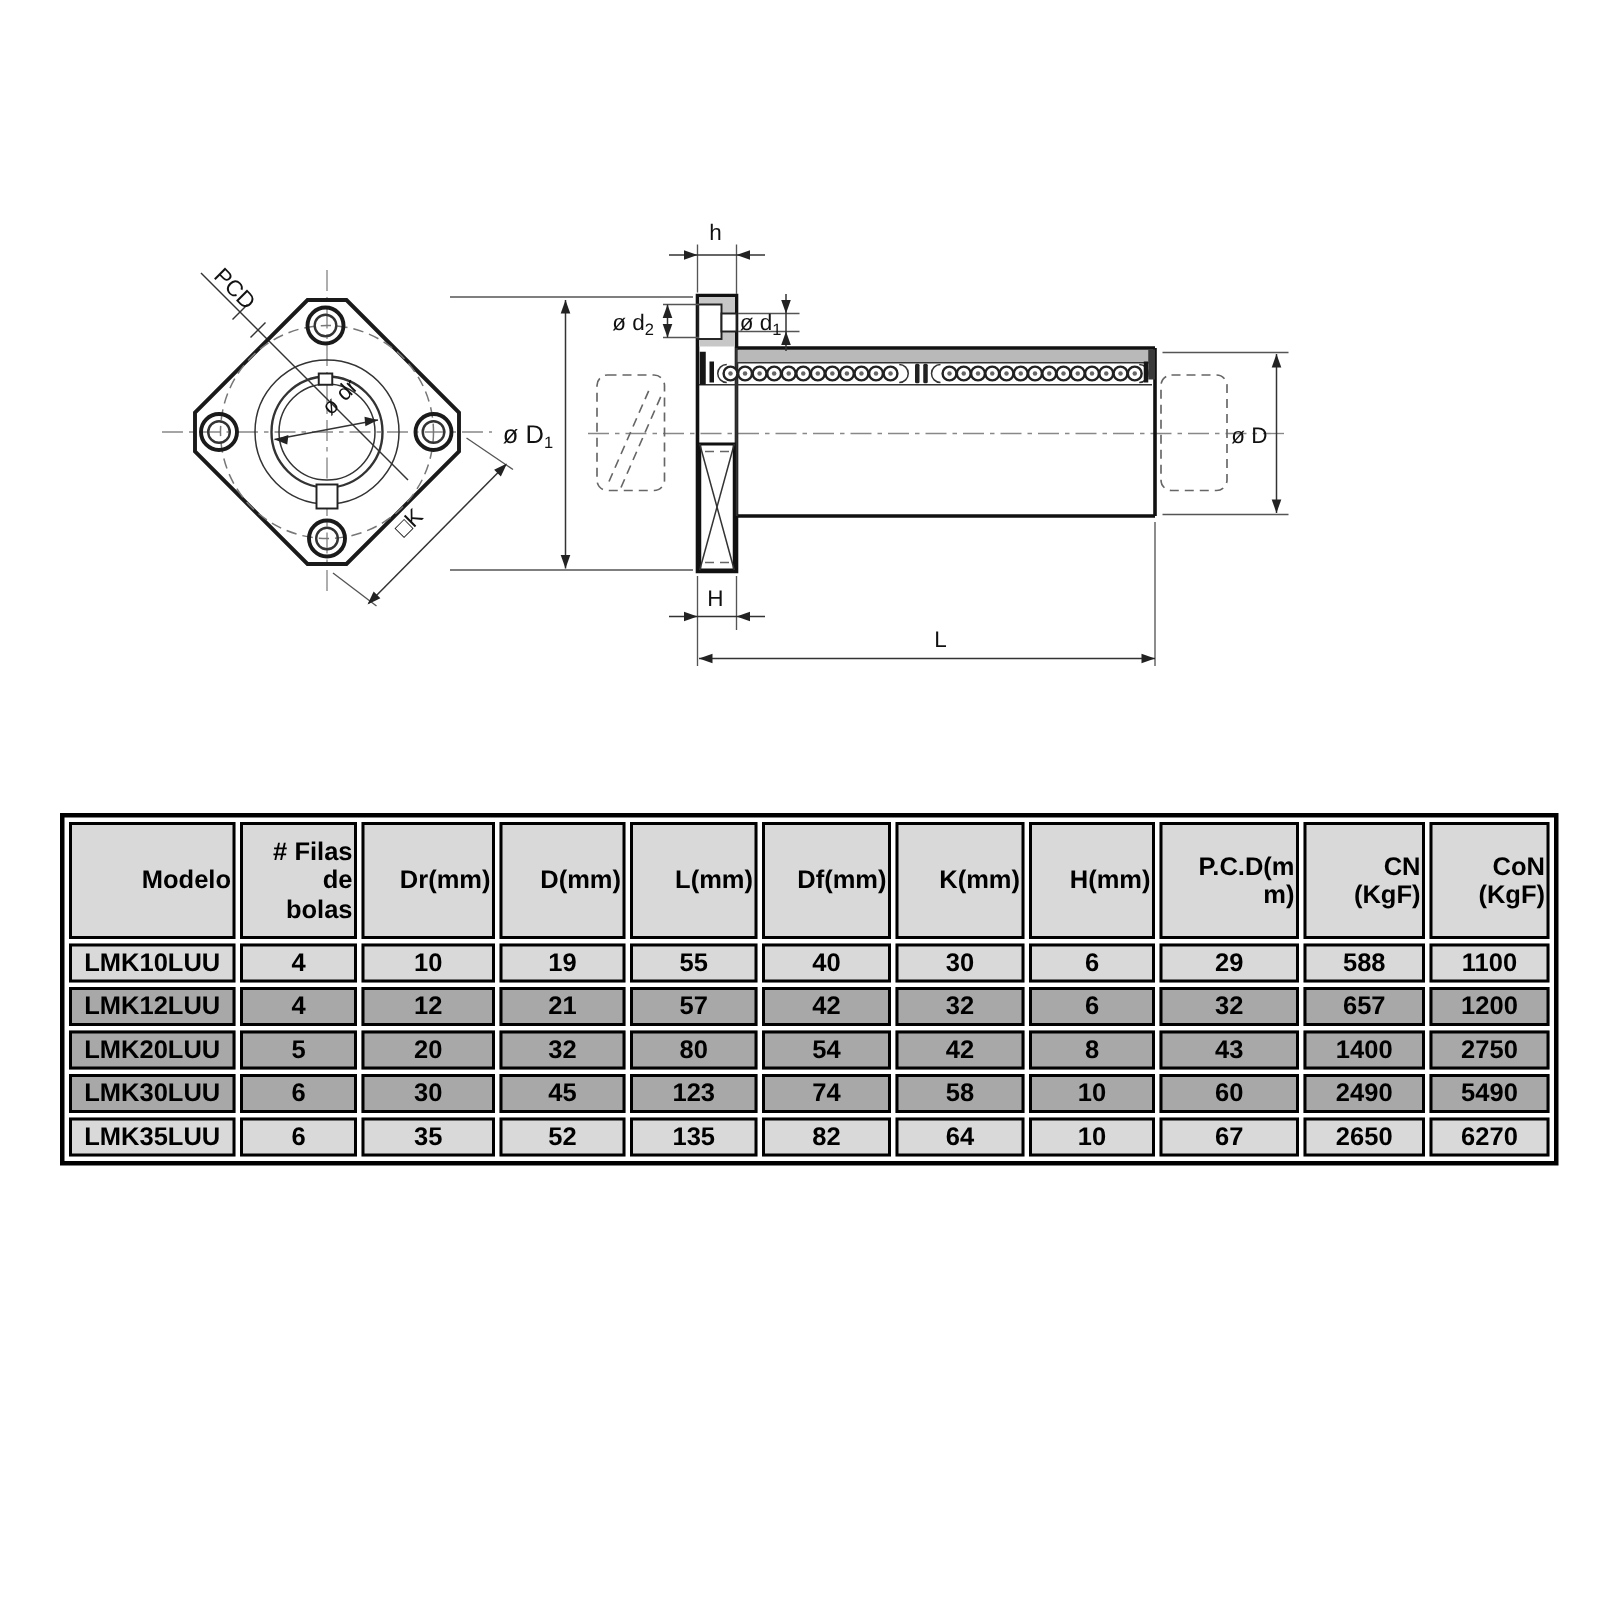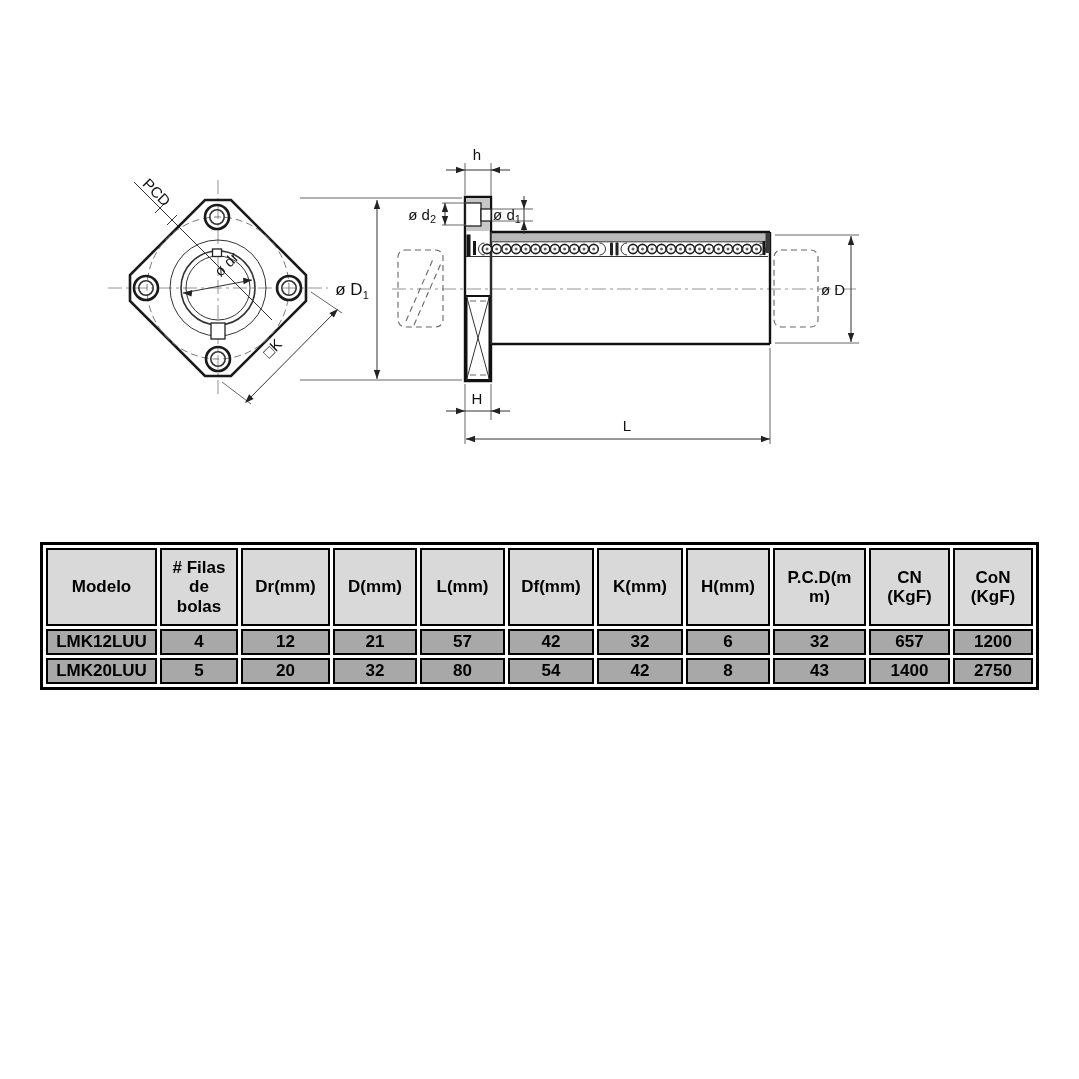--- a/index.html
+++ b/index.html
@@ -22,21 +22,21 @@
   .ball{fill:#fff;stroke:#222;stroke-width:1.6;}
   .ball-dot{fill:#666;}
   .whitebox{fill:#fff;stroke:#222;stroke-width:1.3;}
   
   .spec-table{position:absolute;left:40px;top:542px;width:999px;table-layout:fixed;
       border-collapse:separate;border-spacing:3px;background:#fff;border:3px solid var(--tbl-border,#000);
       font-weight:bold;color:#000;}
   .spec-table th,.spec-table td{border:2px solid var(--tbl-border,#000);text-align:center;
       vertical-align:middle;overflow:hidden;padding:0 1px;}
   .spec-table th{background:var(--header-bg,#d9d9d9);font-size:17px;line-height:1.12;
-      white-space:pre-line;height:74px;}
+      white-space:pre-line;height:74px;text-align:right;}
   .spec-table td{font-size:17px;height:22px;}
   tr.dark td{background:var(--row-dark,#a8a8a8);}
   tr.light td{background:var(--row-light,#d9d9d9);}
 </style>
 </head>
 <body>
 
 <div class="canvas">
 
   <svg viewBox="0 0 1079 520" width="1079" height="520">
@@ -262,20 +262,33 @@
         <th>H(mm)</th>
         <th>P.C.D(m
 m)</th>
         <th>CN
 (KgF)</th>
         <th>CoN
 (KgF)</th>
       </tr>
     </thead>
     <tbody>
+      <tr class="light">
+          <td>LMK10LUU</td>
+          <td>4</td>
+          <td>10</td>
+          <td>19</td>
+          <td>55</td>
+          <td>40</td>
+          <td>30</td>
+          <td>6</td>
+          <td>29</td>
+          <td>588</td>
+          <td>1100</td>
+        </tr>
       <tr class="dark">
           <td>LMK12LUU</td>
           <td>4</td>
           <td>12</td>
           <td>21</td>
           <td>57</td>
           <td>42</td>
           <td>32</td>
           <td>6</td>
           <td>32</td>
@@ -288,15 +301,41 @@
           <td>20</td>
           <td>32</td>
           <td>80</td>
           <td>54</td>
           <td>42</td>
           <td>8</td>
           <td>43</td>
           <td>1400</td>
           <td>2750</td>
         </tr>
+      <tr class="dark">
+          <td>LMK30LUU</td>
+          <td>6</td>
+          <td>30</td>
+          <td>45</td>
+          <td>123</td>
+          <td>74</td>
+          <td>58</td>
+          <td>10</td>
+          <td>60</td>
+          <td>2490</td>
+          <td>5490</td>
+        </tr>
+      <tr class="light">
+          <td>LMK35LUU</td>
+          <td>6</td>
+          <td>35</td>
+          <td>52</td>
+          <td>135</td>
+          <td>82</td>
+          <td>64</td>
+          <td>10</td>
+          <td>67</td>
+          <td>2650</td>
+          <td>6270</td>
+        </tr>
     </tbody>
   </table>
 </div>
 
 </body></html>

